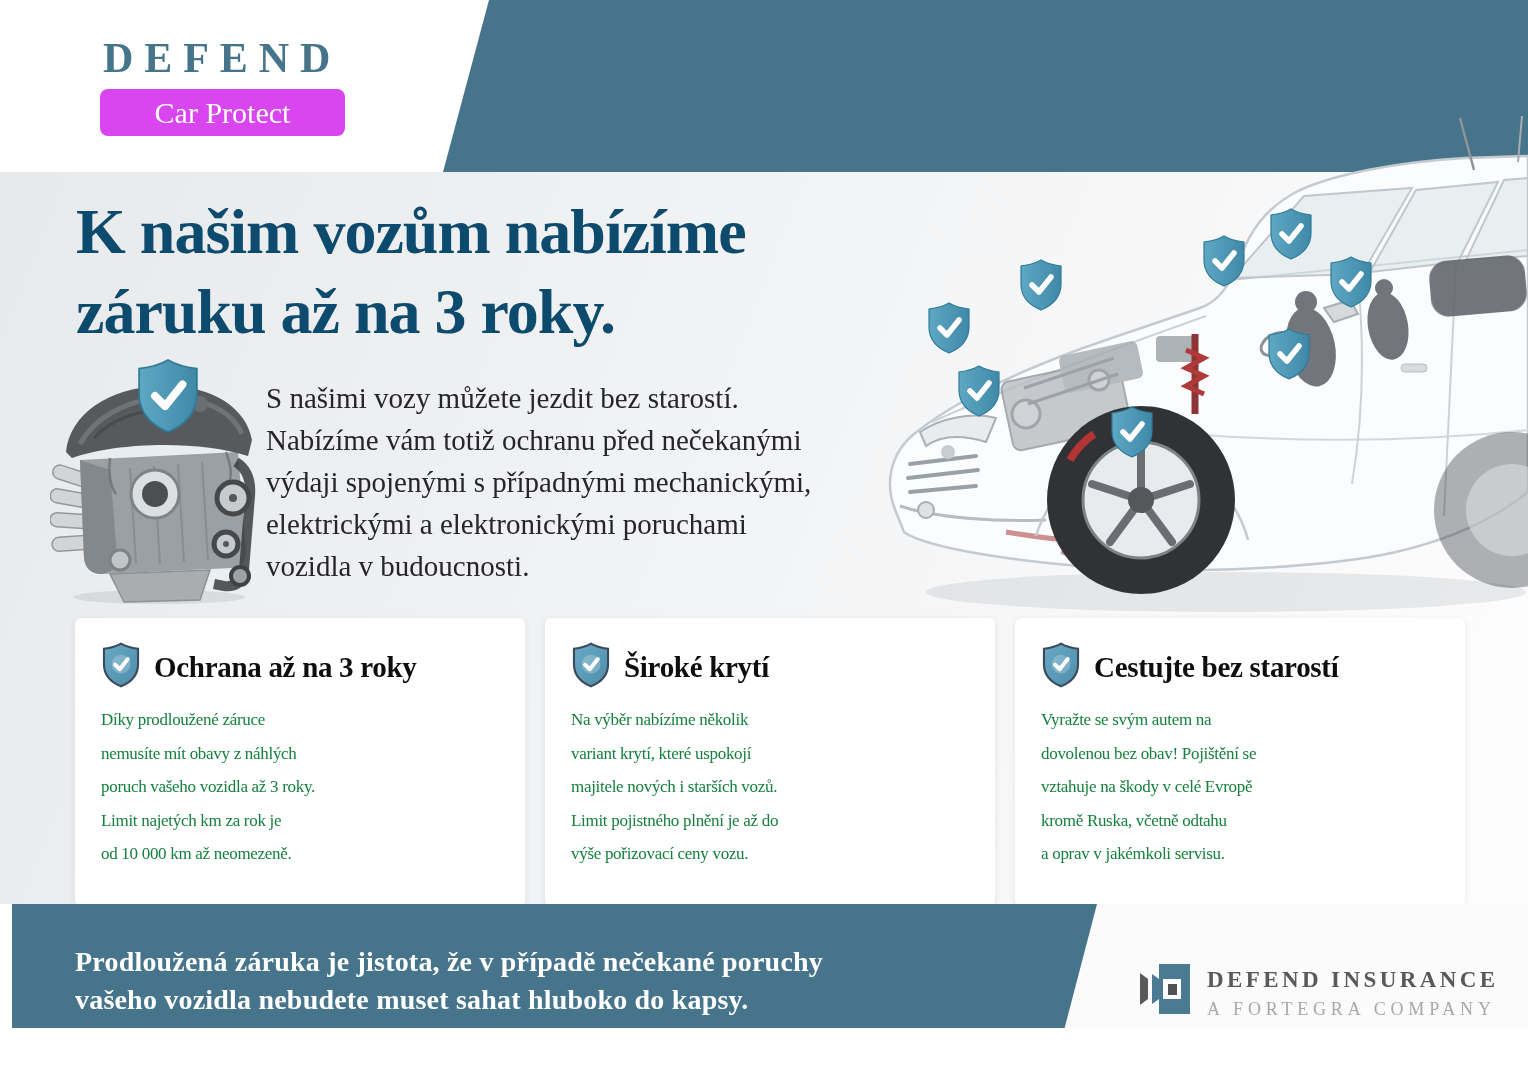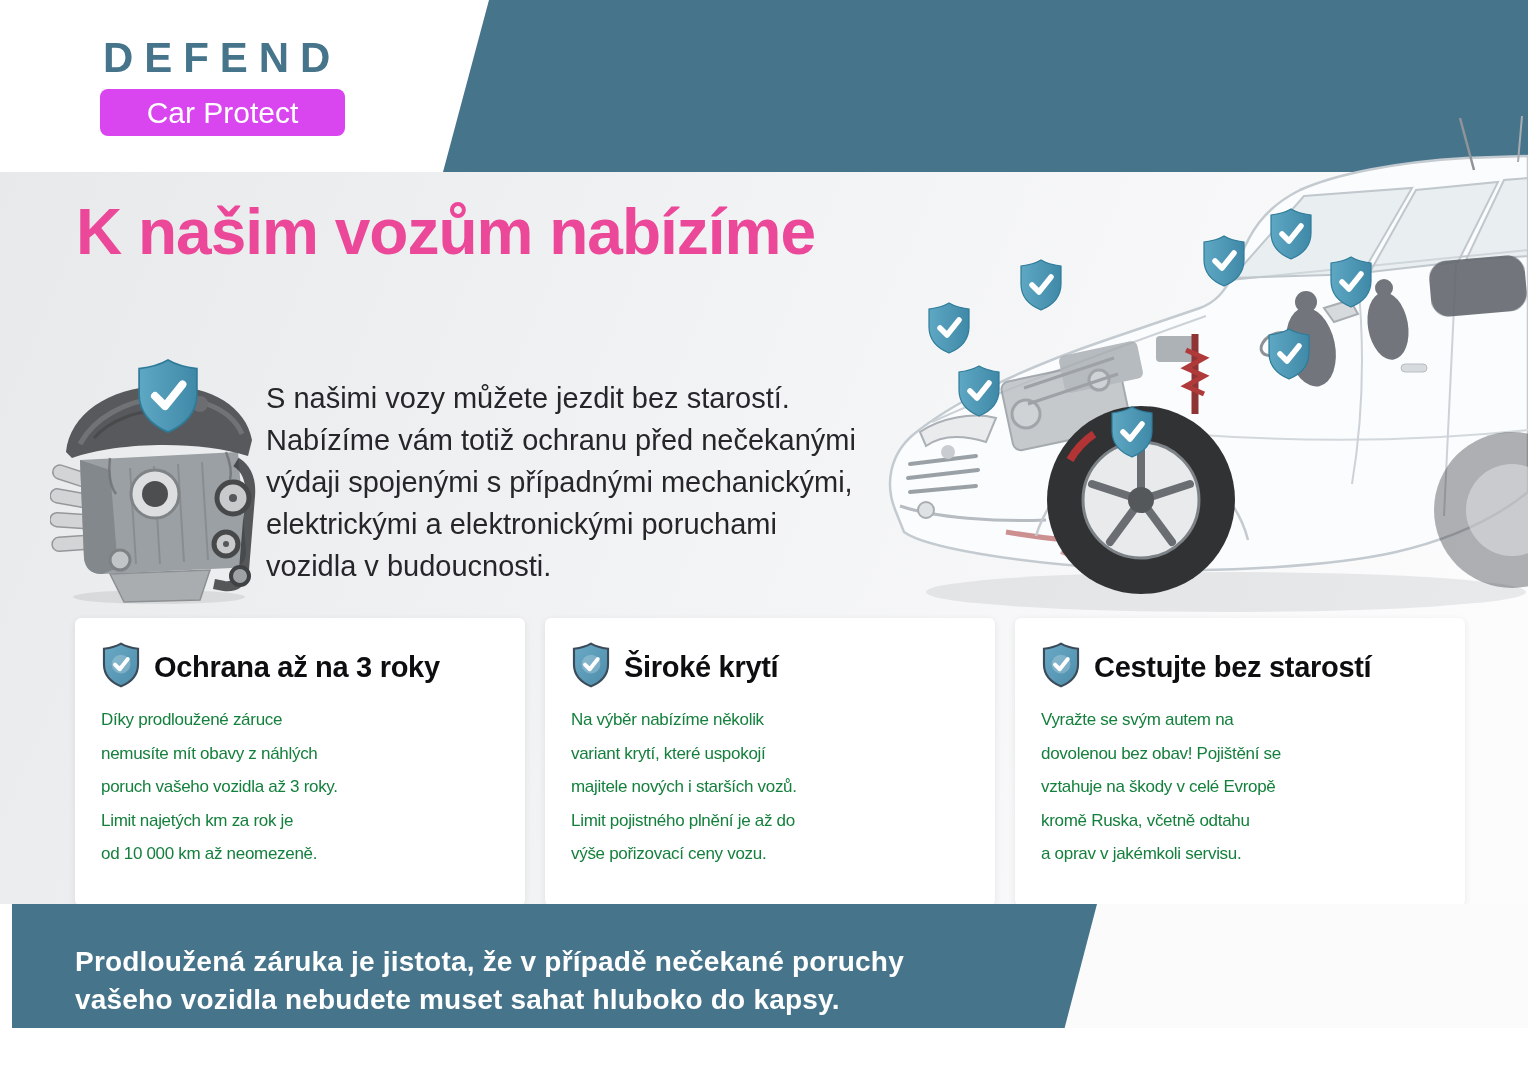--- a/index.html
+++ b/index.html
@@ -1,34 +1,34 @@
 <!DOCTYPE html>
 <html><head>
 <meta charset="utf-8">
 <style>
   html,body{margin:0;padding:0;background:#ffffff;}
   .poster{position:relative;width:1528px;height:1080px;overflow:hidden;
-          font-family:Liberation Sans, sans-serif;background:#ffffff;}
+          font-family:Liberation Serif, serif;background:#ffffff;}
 
   
   .top-banner{position:absolute;top:0;left:0;width:1528px;height:172px;background:#46748b;
               clip-path:polygon(489px 0,1528px 0,1528px 172px,443px 172px);z-index:1;}
   .top-banner-text{position:absolute;top:0;left:443px;right:0;height:172px;display:flex;
               align-items:center;justify-content:center;color:#fff;font-weight:bold;
               font-size:63px;letter-spacing:2.5px;padding-top:4px;}
   .logo{position:absolute;left:100px;top:34px;z-index:2;}
   .logo-defend{font-size:42px;font-weight:bold;color:#46748b;letter-spacing:0.26em;margin-left:3px;}
   .logo-box{margin-top:7px;width:245px;height:47px;background:#d946ef;border-radius:8px;
             display:flex;align-items:center;justify-content:center;color:#fff;font-size:30px;}
 
   
   .content-bg{position:absolute;top:172px;left:0;width:100%;height:732px;z-index:0;
               background:linear-gradient(112deg,#e8e9ea 0%,#f2f3f4 45%,#fcfcfd 92%);}
   .headline{position:absolute;left:76px;top:192px;font-size:64px;line-height:80px;font-weight:bold;
-            color:#ec4899;letter-spacing:-1px;z-index:2;}
+            color:#0c4a6e;letter-spacing:-1px;z-index:2;}
   .hero-par{position:absolute;left:266px;top:377px;width:665px;font-size:29px;line-height:42px;
             color:#26262a;white-space:pre-line;z-index:2;}
   .engine{position:absolute;left:50px;top:352px;z-index:2;}
   .engine-shield{position:absolute;left:133px;top:357px;z-index:3;}
   .car{position:absolute;left:856px;top:112px;z-index:2;}
 
   
   .card{position:absolute;top:618px;width:450px;height:288px;background:#fff;border-radius:6px;
         box-shadow:0 2px 7px rgba(30,35,40,.09);box-sizing:border-box;z-index:3;}
   .card-1{left:75px;} .card-2{left:545px;} .card-3{left:1015px;}
@@ -63,20 +63,21 @@
 
   <div class="logo">
     <div class="logo-defend">DEFEND</div>
     <div class="logo-box">
       <span>Car Protect</span>
     </div>
   </div>
 
   <div class="headline">
     <div>K našim vozům nabízíme</div>
+    <div>záruku až na 3 roky.</div>
   </div>
 
   <div class="engine">
     <svg width="218" height="252" viewBox="0 0 218 252">
       <ellipse cx="109" cy="245" rx="86" ry="7" fill="rgba(0,0,0,0.08)"></ellipse>
 
       <g fill="#d2d4d6" stroke="#95989b" stroke-width="1.5">
         <rect x="2" y="118" width="46" height="14" rx="7" transform="rotate(18 25 125)"></rect>
         <rect x="0" y="140" width="50" height="14" rx="7" transform="rotate(10 25 147)"></rect>
         <rect x="0" y="162" width="52" height="14" rx="7" transform="rotate(4 26 169)"></rect>
@@ -307,15 +308,29 @@
 a oprav v jakémkoli servisu.</div>
     </div>
   </div>
 
   <div class="legal">Obchodní sdělení</div>
 
   <div class="bottom-band">
     <div class="bottom-teal"></div>
     <div class="bottom-text">Prodloužená záruka je jistota, že v případě nečekané poruchy
 vašeho vozidla nebudete muset sahat hluboko do kapsy.</div>
+    <div class="footer-logo">
+      <span>
+        <svg width="50" height="50" viewBox="0 0 50 50">
+          <polygon points="0,9 8,15 8,35 0,41" fill="#57585a"></polygon>
+          <polygon points="19,0 50,0 50,50 19,50 19,35 12,40 12,10 19,15" fill="#4a7b93"></polygon>
+          <rect x="23" y="15" width="18" height="20" fill="#ffffff"></rect>
+          <rect x="28" y="20" width="9" height="11" fill="#515254"></rect>
+        </svg>
+      </span>
+      <span class="footer-text">
+        <div class="footer-name">DEFEND INSURANCE</div>
+        <div class="footer-tag">A FORTEGRA COMPANY</div>
+      </span>
+    </div>
   </div>
 
 </div>
 
 </body></html>

